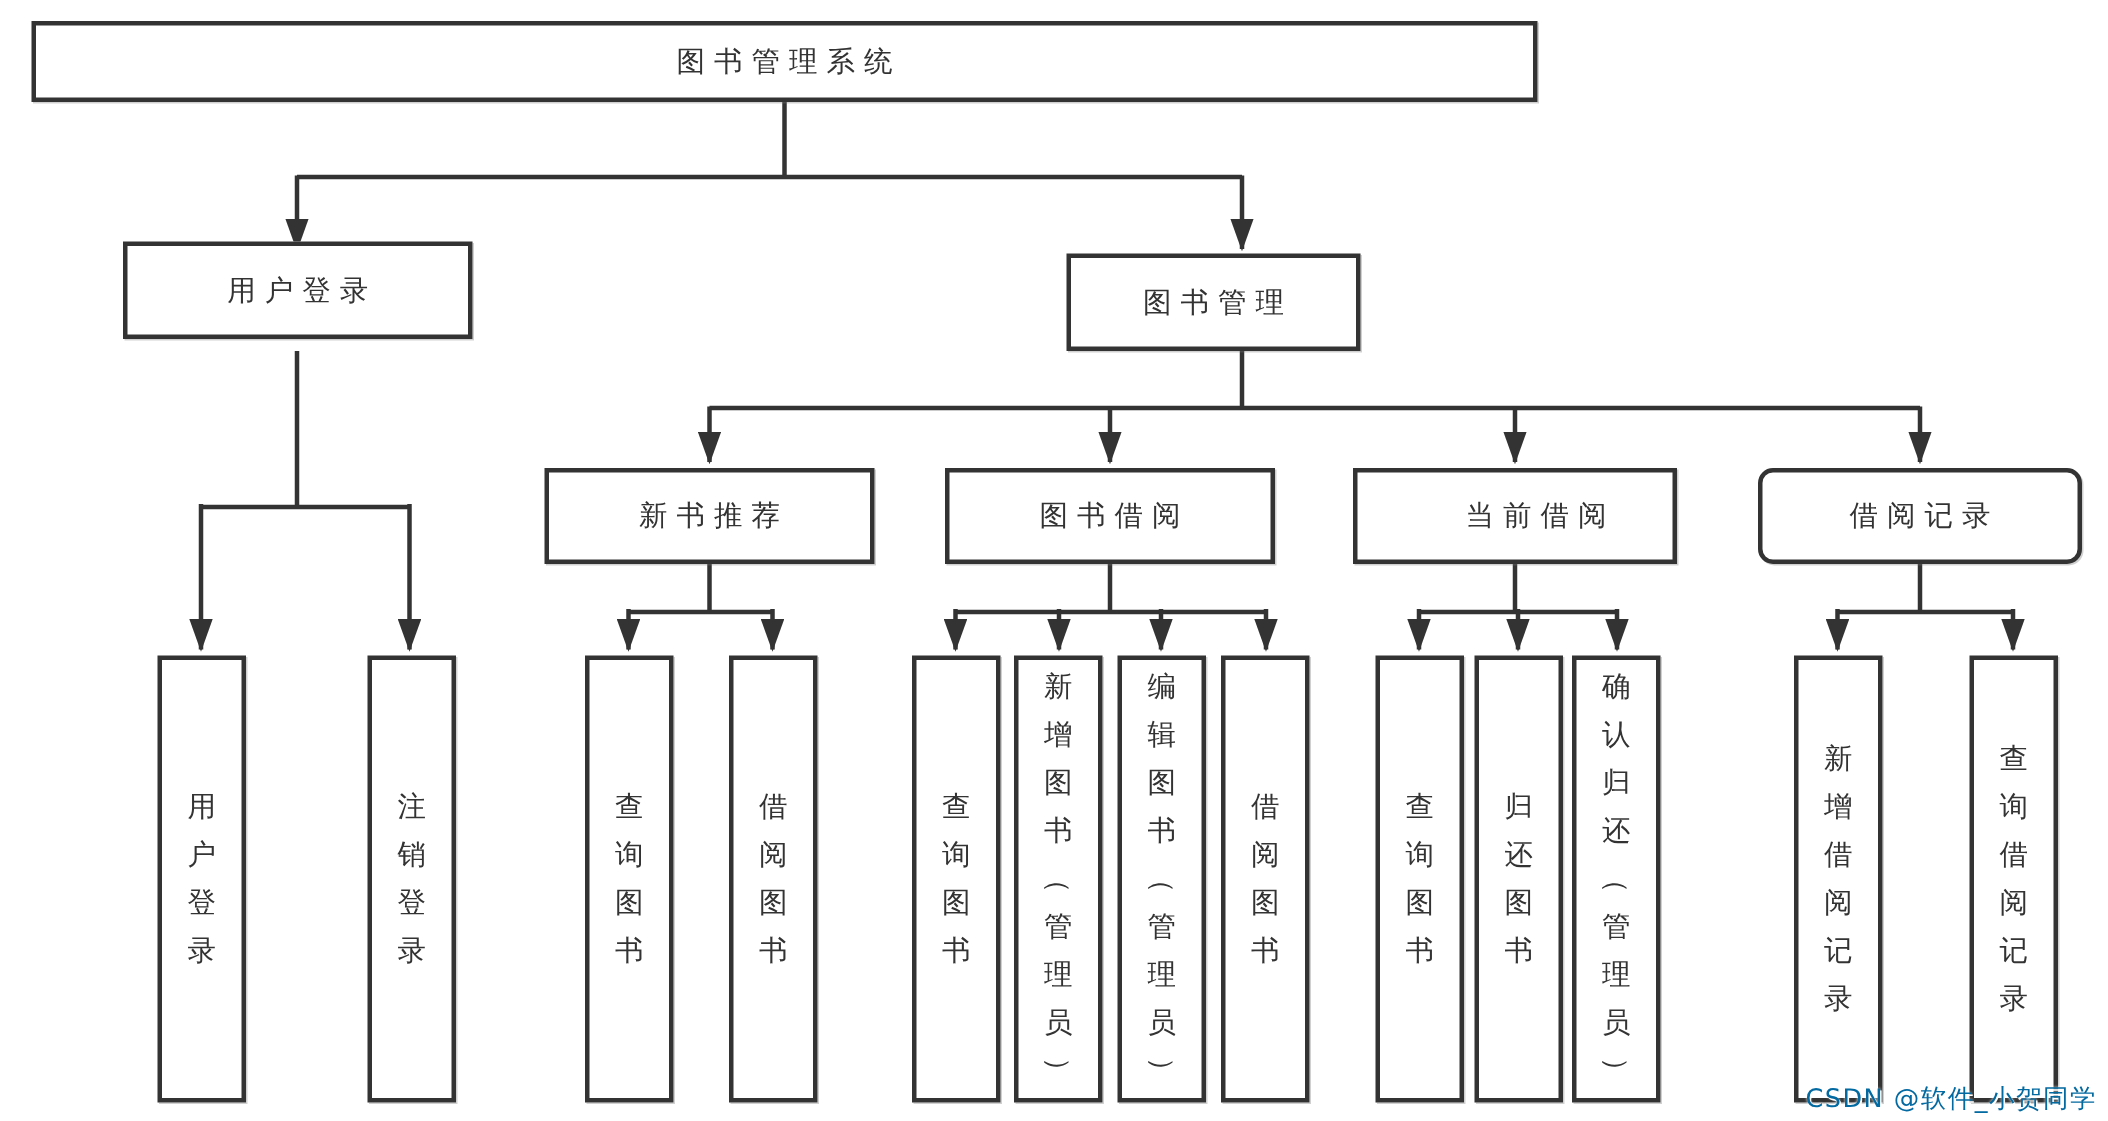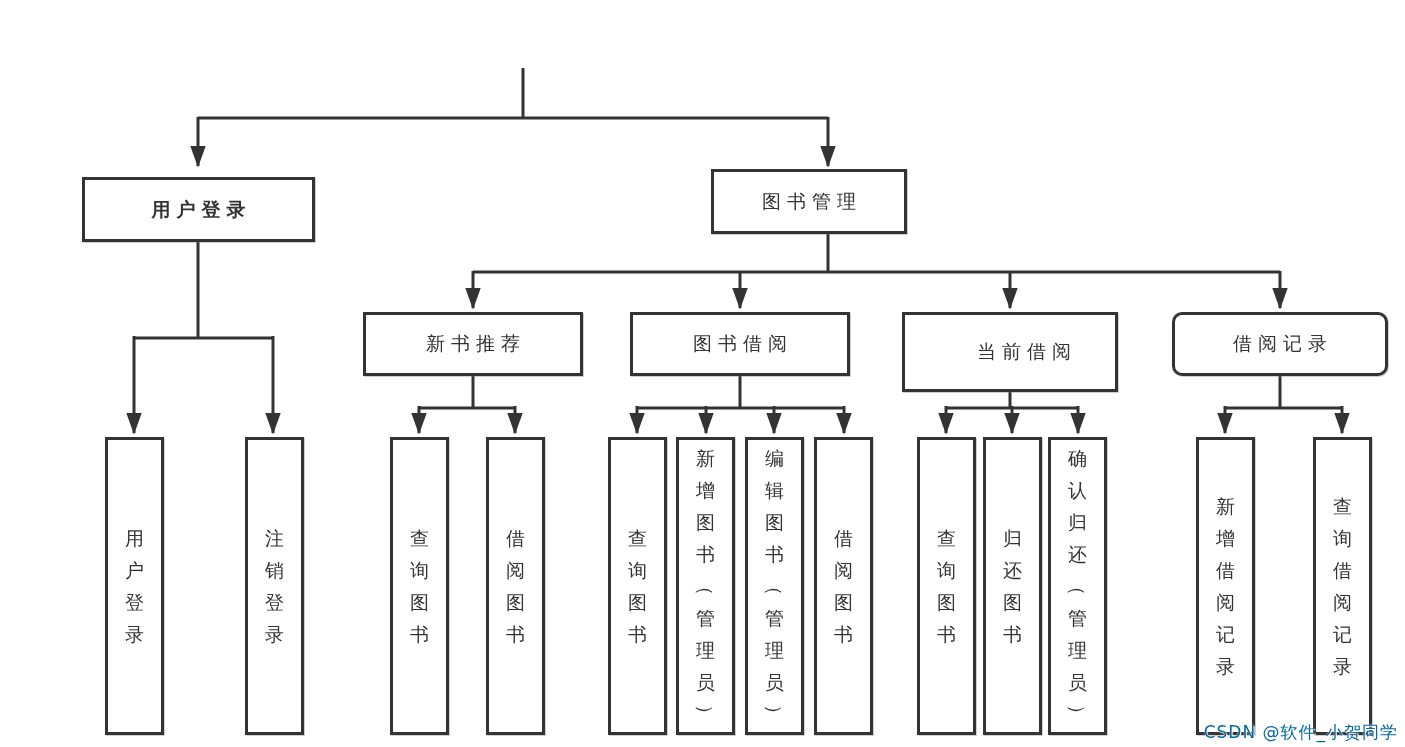--- a/index.html
+++ b/index.html
@@ -34,25 +34,25 @@
     height:100%;width:100%;
   }
   .vchar{
     font-size:19px;
     line-height:32px;
     text-align:center;
   }
   .vchar.rot{transform:rotate(90deg);}
   
   .b-root{left:21px;top:14px;width:1004px;height:54px;}
-  .b-login{left:82px;top:177px;width:233px;height:65px;font-weight:bold;}
+  .b-login{left:82px;top:161px;width:233px;height:65px;}
   .b-mgmt{left:711px;top:169px;width:196px;height:65px;}
   .b-rec{left:363px;top:312px;width:220px;height:64px;}
   .b-borrow{left:630px;top:312px;width:220px;height:64px;}
-  .b-current{left:902px;top:312px;width:216px;height:80px;padding-left:28px;}
+  .b-current{left:902px;top:312px;width:216px;height:64px;padding-left:28px;}
   .b-records{left:1172px;top:312px;width:216px;height:64px;border-radius:10px;}
   .leaf{top:437px;width:59px;height:298px;}
   .b-l1{left:105px;}
   .b-l2{left:245px;}
   .b-l3{left:390px;}
   .b-l4{left:486px;}
   .b-l5{left:608px;}
   .b-l6{left:676px;}
   .b-l7{left:745px;}
   .b-l8{left:814px;}
@@ -119,20 +119,23 @@
       <line x1="1012" y1="406" x2="1012" y2="433" marker-end="url(#arrow)"></line>
       <line x1="1078" y1="406" x2="1078" y2="433" marker-end="url(#arrow)"></line>
 
       <path d="M1280 376 V408"></path>
       <path d="M1225 408 H1342"></path>
       <line x1="1225" y1="406" x2="1225" y2="433" marker-end="url(#arrow)"></line>
       <line x1="1342" y1="406" x2="1342" y2="433" marker-end="url(#arrow)"></line>
     </g>
   </svg>
 
+  <div class="node h b-root">
+    <span>图书管理系统</span>
+  </div>
 
   <div class="node h b-login">
     <span>用户登录</span>
   </div>
   <div class="node h b-mgmt">
     <span>图书管理</span>
   </div>
 
   <div class="node h b-borrow">
     <span>图书借阅</span>

